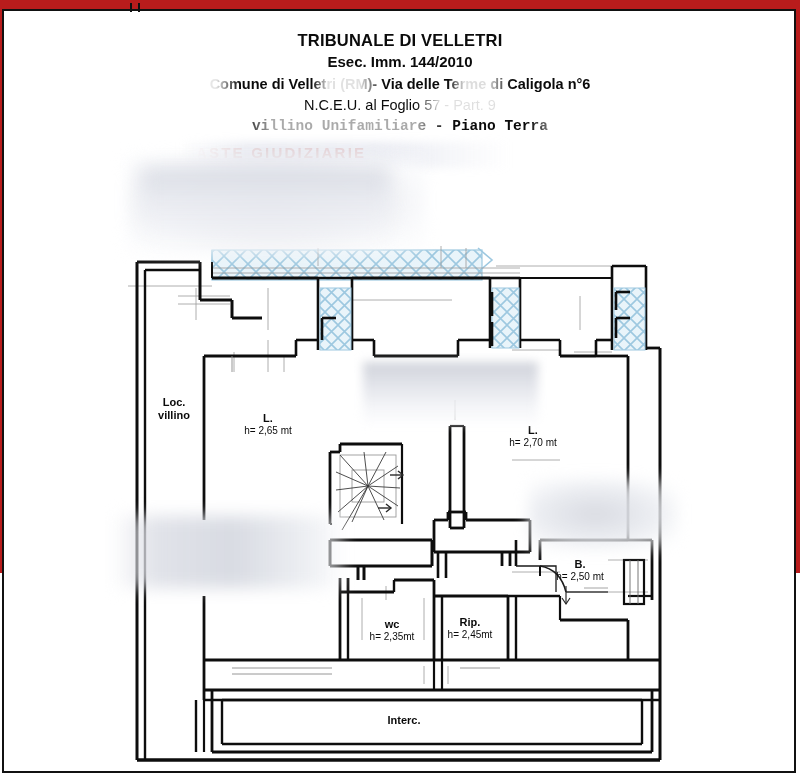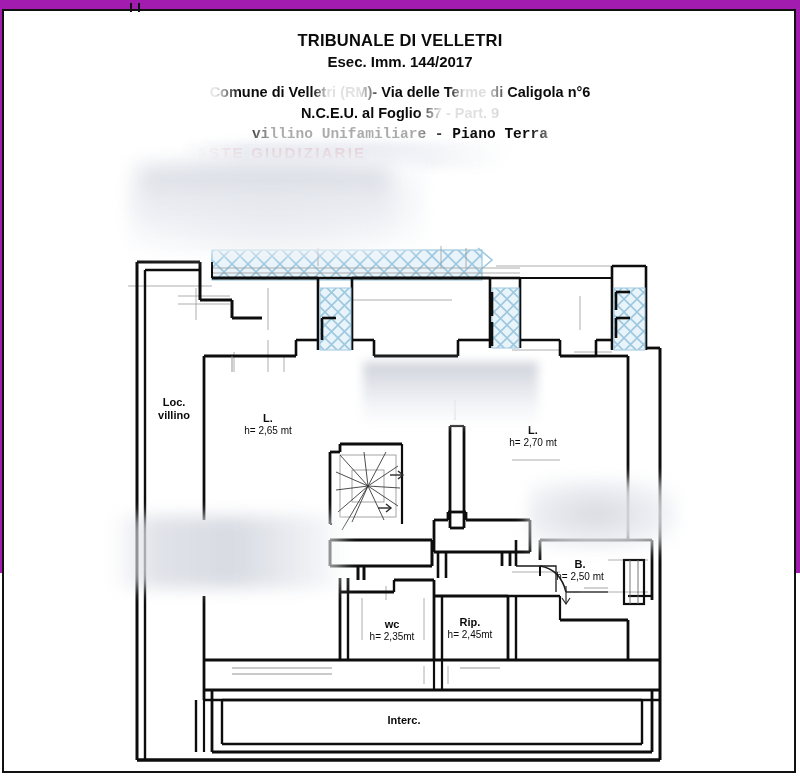--- a/index.html
+++ b/index.html
@@ -11,21 +11,21 @@
   body {
     font-family: "Liberation Sans", sans-serif;
     width: 800px;
     height: 777px;
     overflow: hidden;
   }
   #page {
     position: relative;
     width: 800px;
     height: 573px;
-    background: #a21caf;
+    background: #b91c1c;
   }
   
   #doc-frame {
     position: absolute;
     left: 2px;
     top: 9px;
     width: 794px;
     height: 764px;
     border: 2px solid #111;
     box-sizing: border-box;
@@ -62,21 +62,21 @@
     letter-spacing: 0.2px;
   }
   #hdr-case {
     font-size: 15px;
     font-weight: bold;
     margin-top: 3px;
   }
   #hdr-address {
     font-size: 14.5px;
     font-weight: bold;
-    margin-top: 12px;
+    margin-top: 4px;
     
     -webkit-mask-image: linear-gradient(90deg,
         rgba(0,0,0,0.25) 0%, rgba(0,0,0,0.25) 3%,
         rgba(0,0,0,1) 7%,  rgba(0,0,0,1) 20%,
         rgba(0,0,0,0.10) 23%, rgba(0,0,0,0.10) 27%,
         rgba(0,0,0,1) 30%, rgba(0,0,0,1) 39%,
         rgba(0,0,0,0.12) 41%, rgba(0,0,0,0.12) 45%,
         rgba(0,0,0,1) 48%, rgba(0,0,0,1) 56%,
         rgba(0,0,0,0.14) 58%, rgba(0,0,0,0.14) 61%,
         rgba(0,0,0,1) 64%, rgba(0,0,0,1) 74%,
@@ -89,21 +89,21 @@
         rgba(0,0,0,1) 30%, rgba(0,0,0,1) 39%,
         rgba(0,0,0,0.12) 41%, rgba(0,0,0,0.12) 45%,
         rgba(0,0,0,1) 48%, rgba(0,0,0,1) 56%,
         rgba(0,0,0,0.14) 58%, rgba(0,0,0,0.14) 61%,
         rgba(0,0,0,1) 64%, rgba(0,0,0,1) 74%,
         rgba(0,0,0,0.15) 77%, rgba(0,0,0,0.15) 83%,
         rgba(0,0,0,1) 87%, rgba(0,0,0,1) 100%);
   }
   #hdr-cadastral {
     font-size: 14.5px;
-    font-weight: bold;
+    font-weight: normal;
     margin-top: 3px;
     -webkit-mask-image: linear-gradient(90deg,
         rgba(0,0,0,1) 0%, rgba(0,0,0,1) 9%,
         rgba(0,0,0,0.10) 11%, rgba(0,0,0,0.10) 16%,
         rgba(0,0,0,1) 19%, rgba(0,0,0,1) 27%,
         rgba(0,0,0,0.12) 30%, rgba(0,0,0,0.12) 34%,
         rgba(0,0,0,1) 37%, rgba(0,0,0,1) 52%,
         rgba(0,0,0,0.13) 55%, rgba(0,0,0,0.13) 62%,
         rgba(0,0,0,1) 66%, rgba(0,0,0,1) 100%);
     mask-image: linear-gradient(90deg,
@@ -245,21 +245,21 @@
 </head>
 <body>
 
 <div id="page">
 
   <div id="doc-frame"></div>
   <div id="top-notch"></div>
 
   <div id="header-block">
     <span class="hdr-line" id="hdr-court">TRIBUNALE DI VELLETRI</span>
-    <span class="hdr-line" id="hdr-case">Esec. Imm. 144/2017</span>
+    <span class="hdr-line" id="hdr-case">Esec. Imm. 144/2010</span>
     <span class="hdr-line" id="hdr-address">Comune di Velletri (RM)- Via delle Terme di Caligola n°6</span>
     <span class="hdr-line" id="hdr-cadastral">N.C.E.U. al Foglio 57 - Part. 9</span>
     <span class="hdr-line" id="hdr-subject">villino Unifamiliare - Piano Terra</span>
   </div>
 
   <div id="watermark">ASTE GIUDIZIARIE</div>
 
   <svg id="plan-svg" viewBox="0 0 800 777">
     <defs>
       <pattern id="xhatch" width="16" height="16" patternUnits="userSpaceOnUse">

